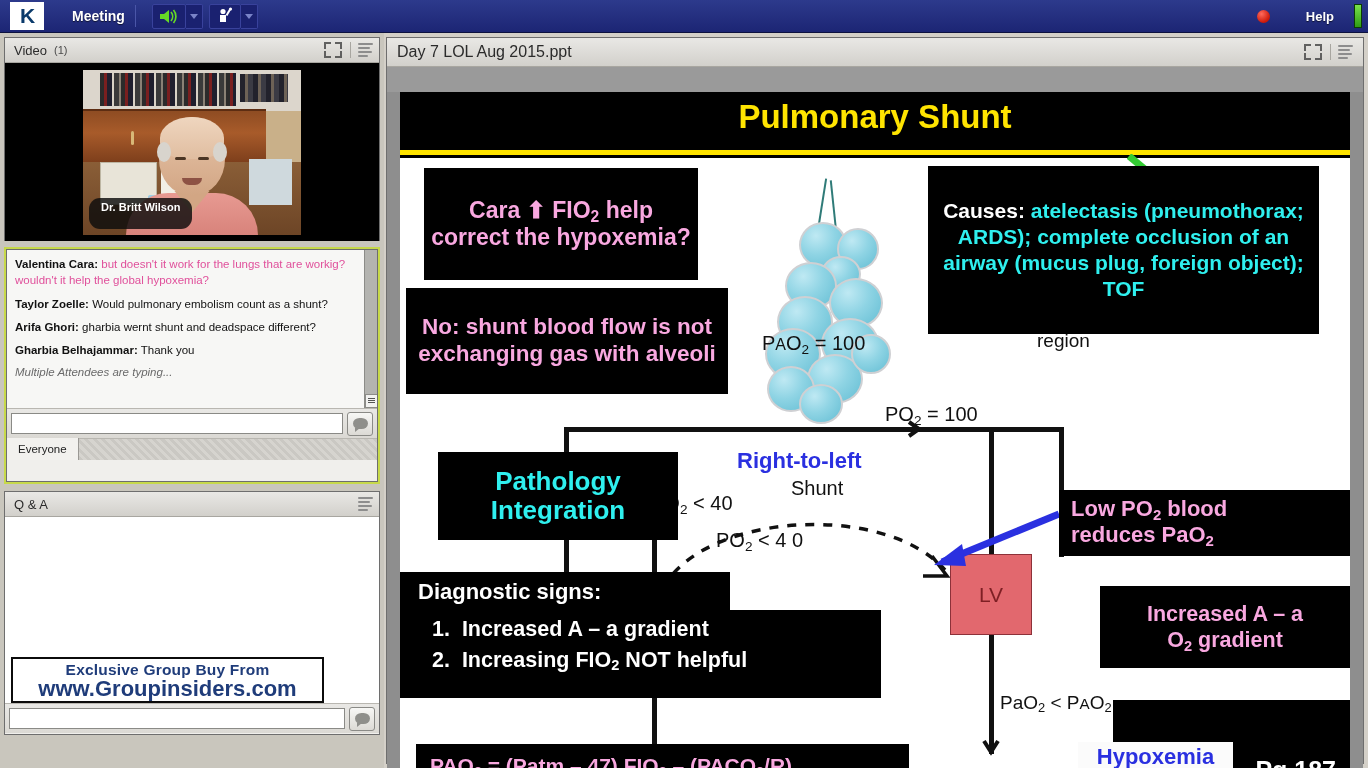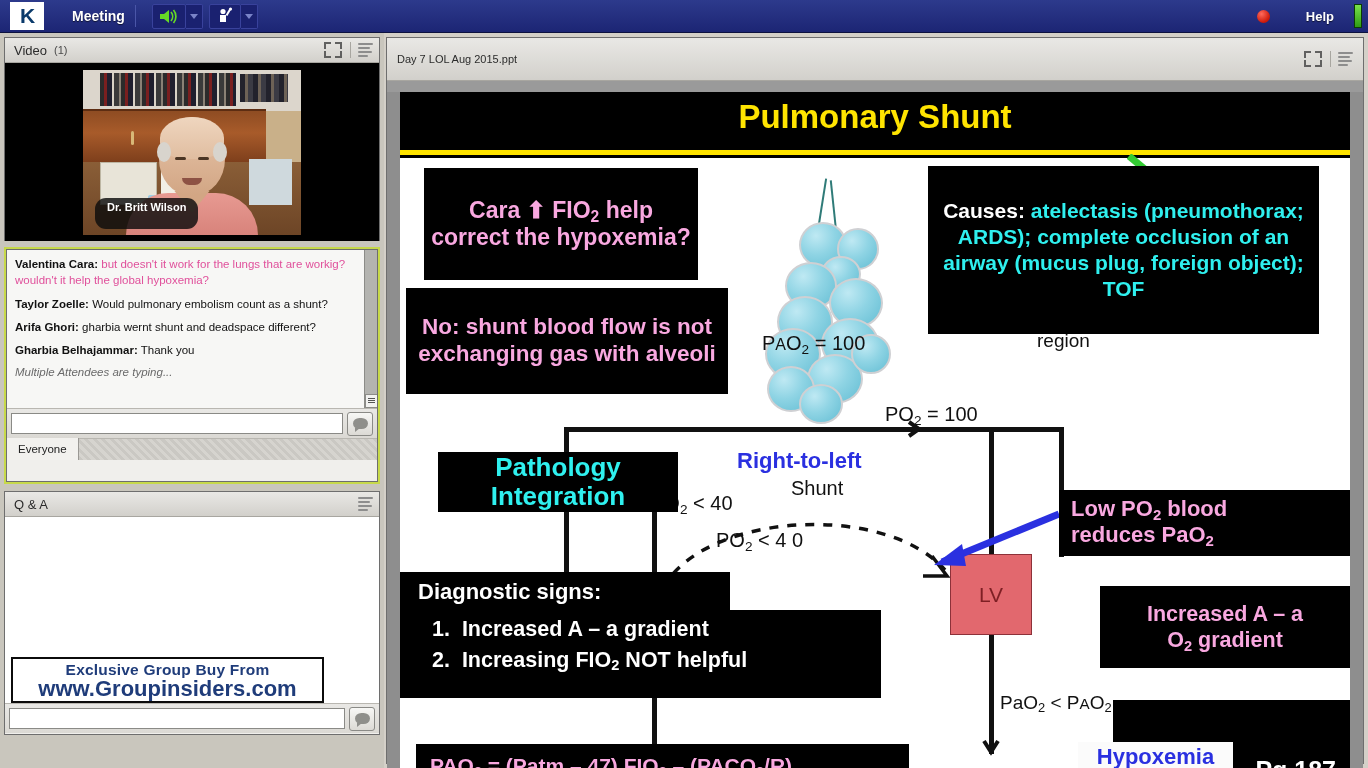--- a/index.html
+++ b/index.html
@@ -149,21 +149,21 @@
     position:absolute; left:50%; bottom:0; transform:translateX(-50%);
     width:132px; height:42px; border-radius: 48px 48px 0 0;
     background: linear-gradient(#e79a92, #d8837b);
   }
   .wc-collar {
     position:absolute; left:50%; bottom:22px; transform:translateX(-50%);
     width:36px; height:22px; background:#d2a684;
     clip-path: polygon(0 0, 100% 0, 50% 100%);
   }
   .wc-namebadge {
-    position:absolute; left:12px; bottom:6px; height:31px; padding: 0 12px;
+    position:absolute; left:6px; bottom:6px; height:31px; padding: 0 12px;
     background: rgba(12,12,12,.82); border-radius: 11px;
     color:#fff; font-size:11px; font-weight:bold; line-height:19px;
     white-space: nowrap;
   }
 
   
   .chat-panel {
     margin-top: 6px; height: 237px; border: 2px solid #c7d94a; position: relative;
     background:#f0efec;
   }
@@ -237,24 +237,24 @@
   }
   .wm-l1 { font-size: 15.5px; font-weight: bold; color: #1f3c7a; letter-spacing:.2px;}
   .wm-l2 { font-size: 22px; font-weight: bold; color: #1f3c7a; line-height: 1.02; margin-top:-1px;}
 
   
   .sharepanel {
     position: absolute; left: 386px; top: 37px; width: 978px; height: 727px;
     background: #9a9a9a; border: 1px solid #6e6e6e;
   }
   .share-hdr {
-    height: 43px; display: flex; align-items: center;
+    height: 29px; display: flex; align-items: center;
     background: linear-gradient(#e9e8e5, #d2d0cb);
     border-bottom: 1px solid #a8a6a0; padding: 0 8px 0 10px;
-    font-size: 11px; color: #2b2b2b; text-align: center;
+    font-size: 16px; color: #2b2b2b; text-align: center;
   }
   .slide-wrap {
     position: absolute; left: 0; top: 26px; width: 976px; height: 699px;
     background: #8e8e8e; display:flex; justify-content:center;margin-top:28px;
   }
   .slide {
     position: relative; width: 950px; height: 699px;
     background: #fff; overflow: hidden;
   }
   .slide-black-top {
@@ -282,21 +282,21 @@
     left: 6px; top: 196px; width: 322px; height: 106px;
     display:flex; align-items:center; justify-content:center; text-align:center;
     font-size: 22.5px; line-height: 1.18; padding: 0 6px;
   }
   .box-causes {
     left: 528px; top: 74px; width: 391px; height: 168px;
     display:flex; align-items:center; justify-content:center; text-align:center;
     font-size: 21px; line-height: 1.24; padding: 0 8px;
   }
   .box-pathology {
-    left: 38px; top: 360px; width: 240px; height: 60px;
+    left: 38px; top: 360px; width: 240px; height: 88px;
     display:flex; align-items:center; justify-content:center; text-align:center;
     font-size: 26px; line-height: 1.12;
   }
   .box-diag {
     left: 0px; top: 480px; width: 330px; height: 40px;
     display:flex; align-items:center; padding-left:18px; font-size:22px;
   }
   .box-diaglist {
     left: 0px; top: 518px; width: 481px; height: 88px;
     padding: 4px 0 0 32px; font-size: 21.5px; line-height: 1.42;

